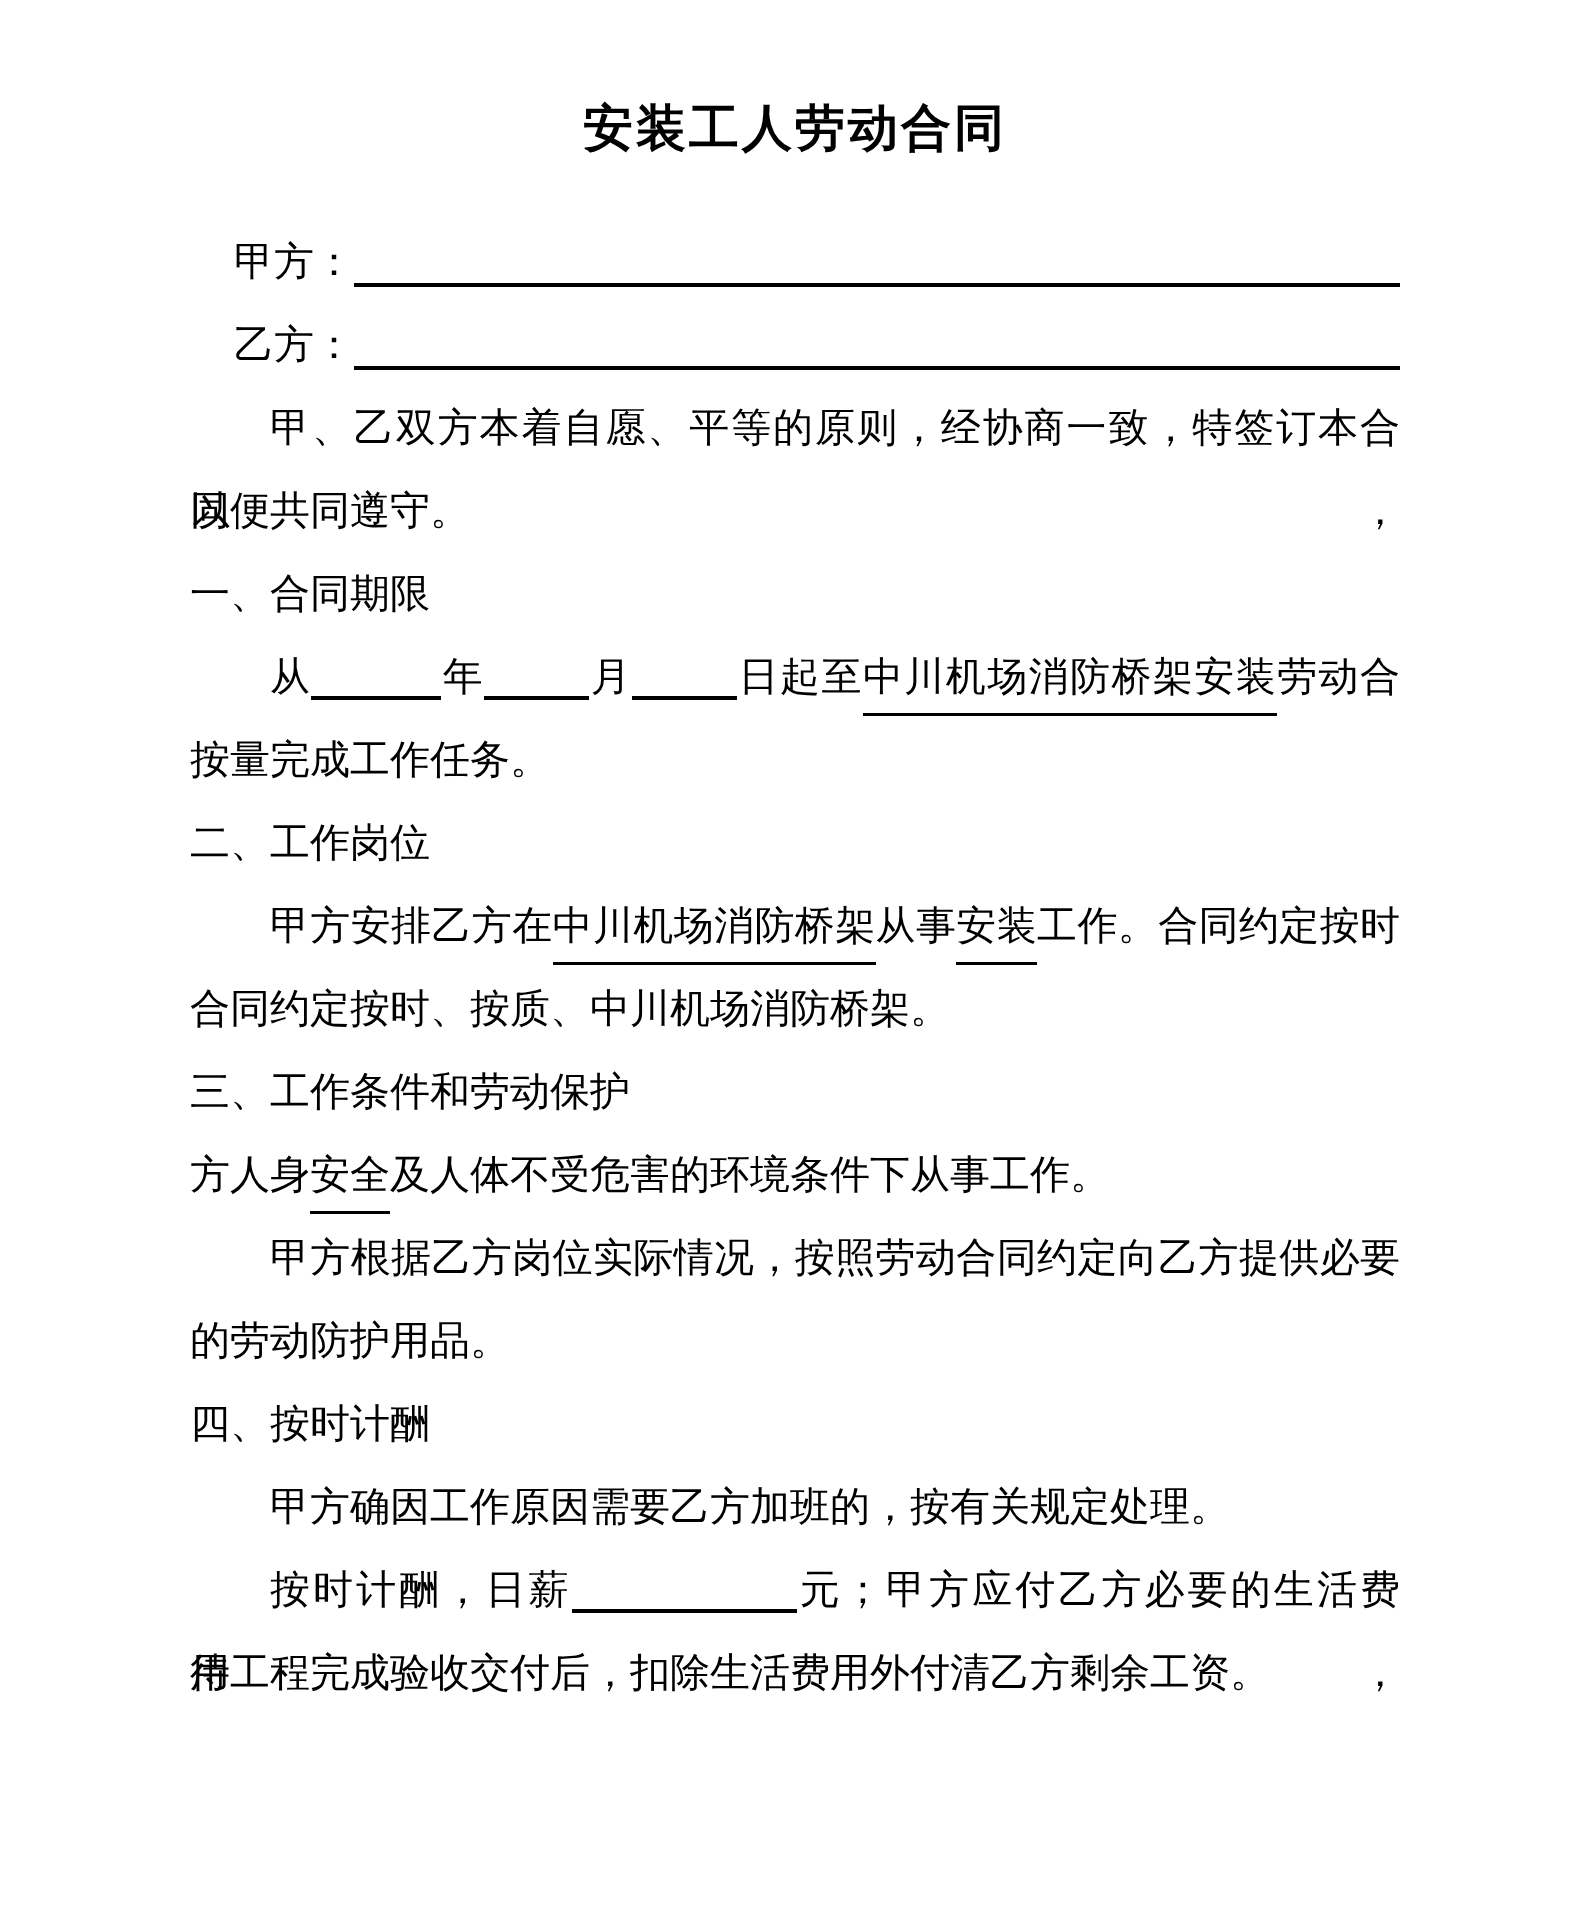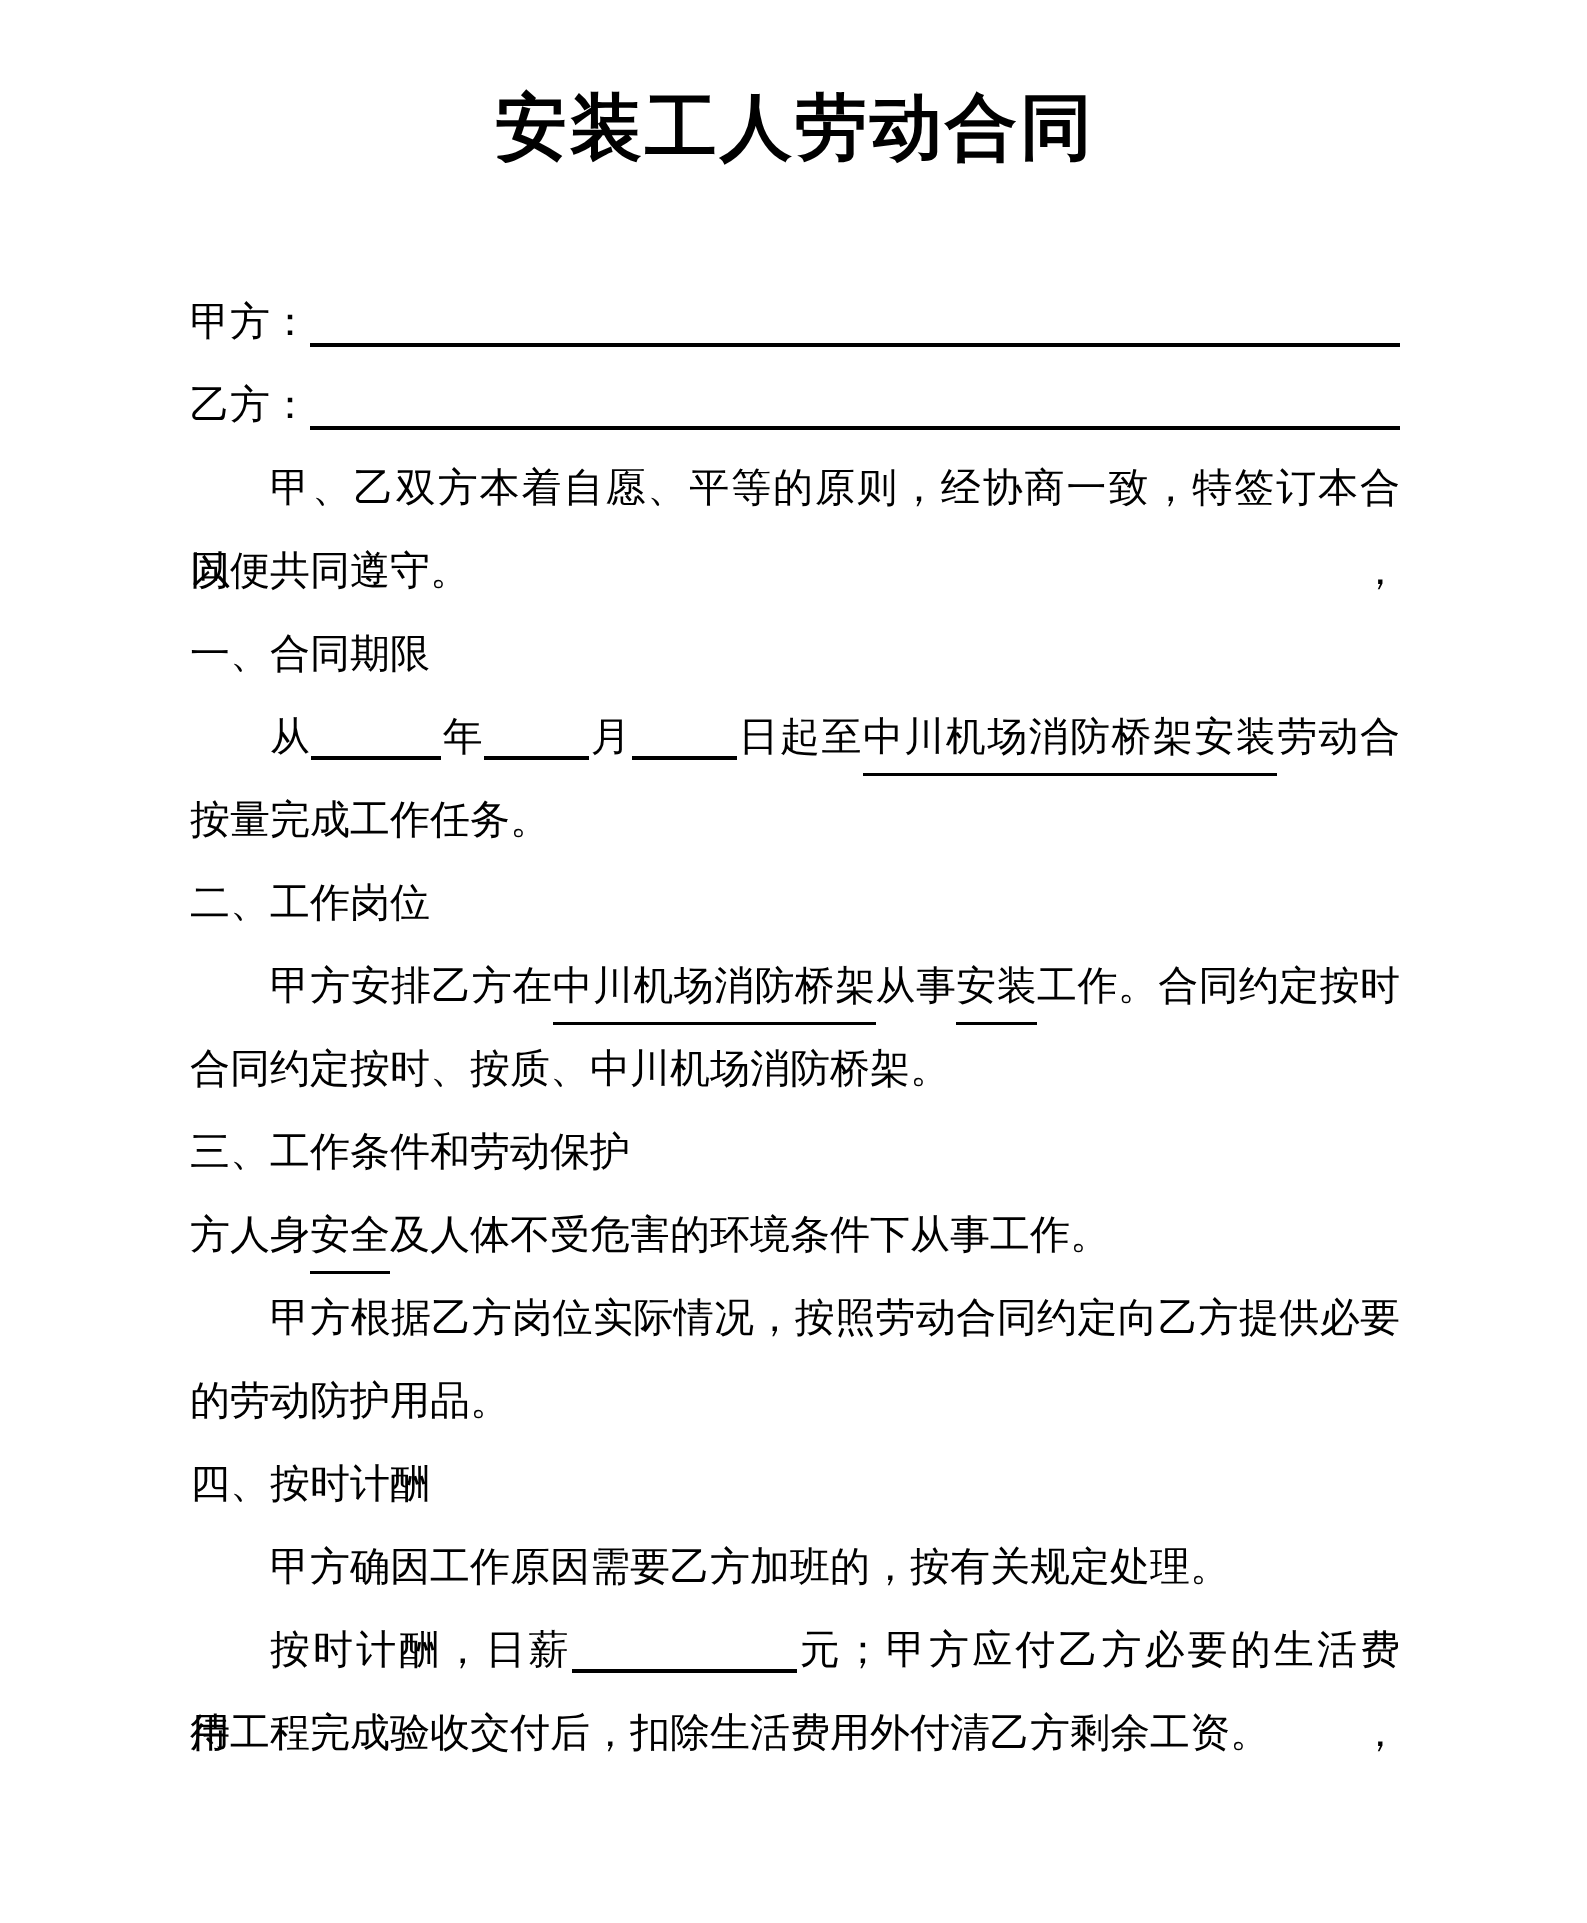--- a/index.html
+++ b/index.html
@@ -6,36 +6,36 @@
   .page {
     position:relative;
     width:1587px; height:1923px;
     background:#ffffff;
     overflow:hidden;
     font-family:"Liberation Serif","DejaVu Serif",serif;
     color:#000000;
   }
   .content { padding:93px 187px 0 190px; }
   .title {
-    margin:0 0 117px 0;
-    font-size:72px; line-height:70px;
+    margin:0 0 57px 0;
+    font-size:50px; line-height:70px;
     font-weight:bold;
     text-align:center;
     letter-spacing:3px;
   }
   .row {
     font-size:40px;
     line-height:83px;
     height:83px;
     text-align:left;
     white-space:normal;
   }
   .jfull { text-align:justify; text-align-last:justify; text-justify:inter-character; }
   .ind   { text-indent:80px; }
-  .party { display:flex; }
+  .party { display:flex;margin-left:44px; }
   .plabel { white-space:pre; flex:0 0 auto; }
   .fill {
     flex:1 1 auto;
     align-self:flex-start;
     height:63px;
     border-bottom:4px solid #000;
   }
   .u { border-bottom:3px solid #000; padding-bottom:14px; }
   .blank {
     display:inline-block;

